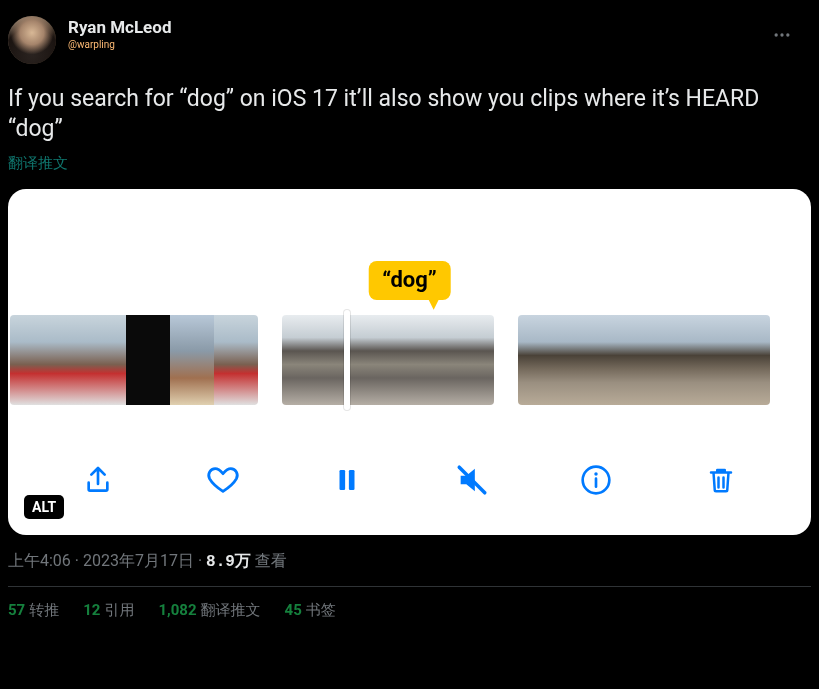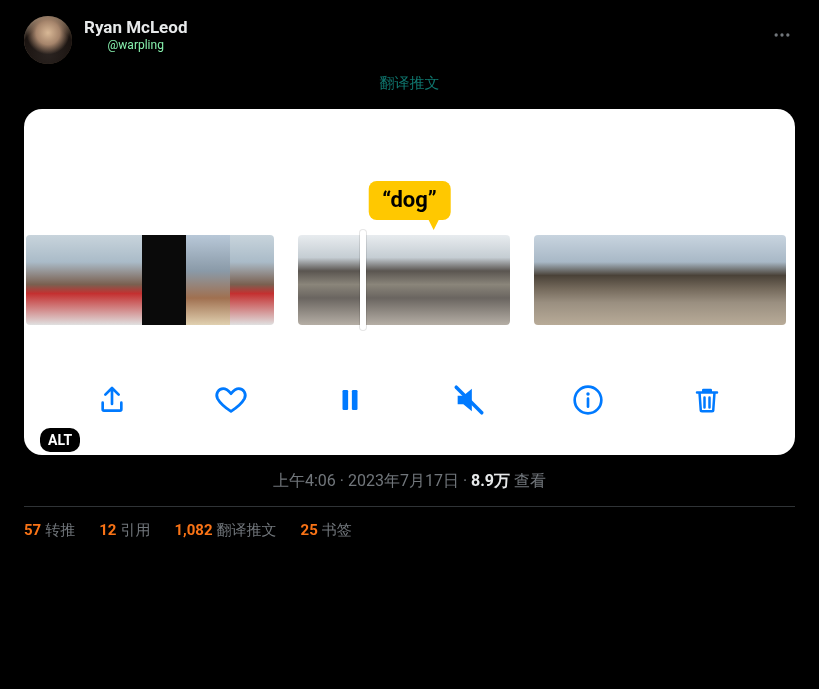--- a/index.html
+++ b/index.html
@@ -5,23 +5,22 @@
   * { box-sizing: border-box; margin: 0; padding: 0; }
   body {
     background: #000;
     width: 819px;
     height: 689px;
     font-family: -apple-system, BlinkMacSystemFont, "Segoe UI", Roboto, Helvetica, Arial, sans-serif;
     color: #e7e9ea;
     overflow: hidden;
   }
   .tweet {
-    padding: 16px 24px;
+    padding: 16px 8px;
     position: relative;
-    text-align: center;
   }
   .header {
     display: flex;
     align-items: flex-start;
     gap: 12px;
   }
   .avatar {
     width: 48px;
     height: 48px;
     border-radius: 50%;
@@ -41,22 +40,22 @@
     display: flex;
     flex-direction: column;
     line-height: 1.3;
   }
   .display-name {
     font-size: 17px;
     font-weight: 700;
     color: #e7e9ea;
   }
   .handle {
-    font-size: 12px;
-    color: #86efac;
+    font-size: 10px;
+    color: #fdba74;
   }
   .more-btn {
     position: absolute;
     right: 20px;
     top: 18px;
     color: #71767b;
     cursor: pointer;
     width: 34px;
     height: 34px;
     display: flex;
@@ -162,50 +161,50 @@
     height: 40px;
     display: flex;
     align-items: center;
     justify-content: center;
     cursor: pointer;
     color: #007aff;
   }
   .ctrl-btn svg { stroke: #007aff; fill: none; stroke-width: 2; }
   .alt-badge {
     position: absolute;
-    bottom: 3px;
+    bottom: 16px;
     left: 16px;
     background: #000;
     color: #fff;
     font-weight: 700;
     font-size: 14px;
     padding: 4px 8px;
-    border-radius: 10px;
+    border-radius: 5px;
     cursor: pointer;
   }
   .meta-row {
     margin-top: 16px;
     font-size: 16px;
     color: #71767b;
   }
-  .meta-row .views-num { color: #e7e9ea; font-weight: 700; }
+  .meta-row .views-num { color: #e7e9ea; font-weight: 700; font-family: Liberation Mono, monospace; }
   .divider {
     margin-top: 14px;
     height: 1px;
     background: #2f3336;
   }
   .stats {
     display: flex;
     gap: 24px;
     margin-top: 14px;
     font-size: 15px;
     color: #71767b;
   }
   .stat .num {
-    color: #f97316;
+    color: #15803d;
     font-weight: 700;
     margin-right: 4px;
   }
   .stat { cursor: pointer; }
 </style>
 </head>
 <body>
 
 <div class="tweet">
 
@@ -217,20 +216,21 @@
     </div>
     <div class="more-btn">
       <svg viewBox="0 0 24 24">
           <circle cx="5" cy="12" r="2"></circle>
           <circle cx="12" cy="12" r="2"></circle>
           <circle cx="19" cy="12" r="2"></circle>
         </svg>
     </div>
   </div>
 
+  <div class="body-text">If you search for “dog” on iOS 17 it’ll also show you clips where it’s HEARD “dog”</div>
 
   <div class="translate">翻译推文</div>
 
   <div class="media-card">
     <div class="dog-tooltip">“dog”</div>
     <div class="playhead"></div>
 
     <div class="timeline-area">
       <div class="clip-group g1">
         <span class="frame narrow"></span>
@@ -308,17 +308,17 @@
     <div class="stat">
       <span class="num">57</span><span>转推</span>
     </div>
     <div class="stat">
       <span class="num">12</span><span>引用</span>
     </div>
     <div class="stat">
       <span class="num">1,082</span><span>翻译推文</span>
     </div>
     <div class="stat">
-      <span class="num">25</span><span>书签</span>
+      <span class="num">45</span><span>书签</span>
     </div>
   </div>
 
 </div>
 
 </body></html>

